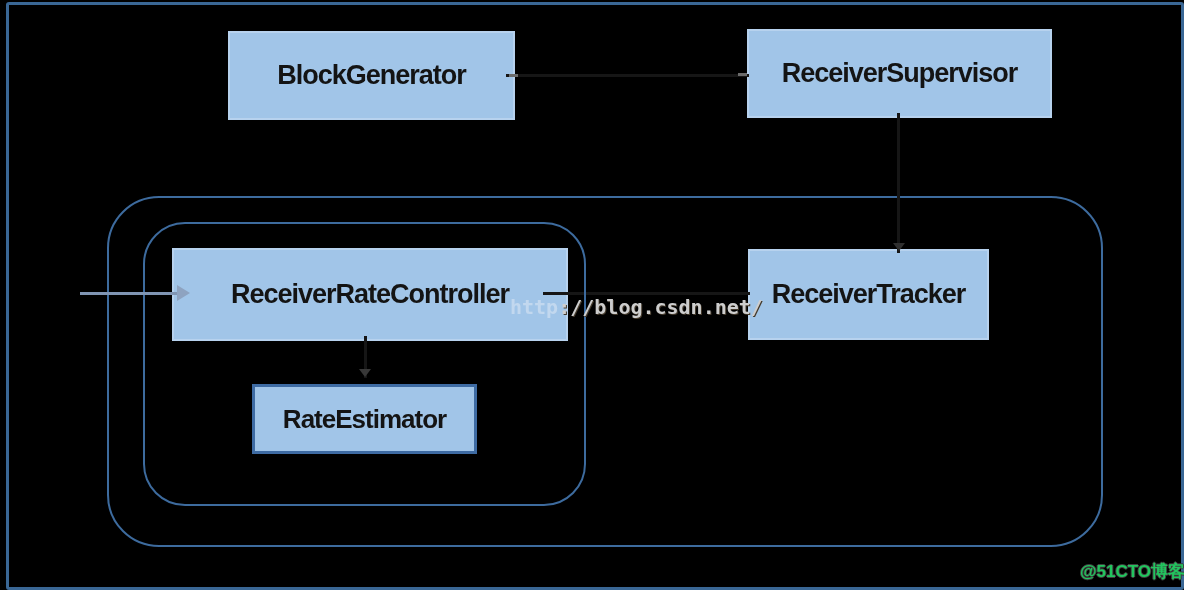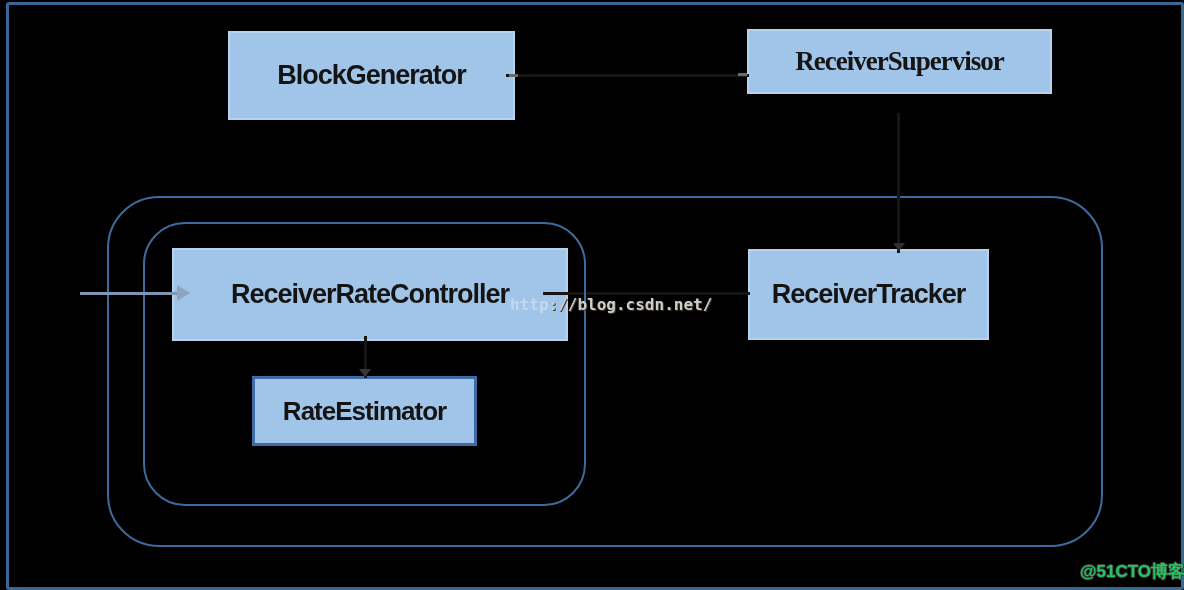--- a/index.html
+++ b/index.html
@@ -17,23 +17,23 @@
   .group.outer{left:107px;top:196px;width:992px;height:347px;border-radius:52px;border-width:2px;}
   .group.inner{left:143px;top:222px;width:439px;height:280px;border-radius:42px;border-width:2px;}
   
   .node{
     position:absolute;background:#a1c5e8;border:2px solid #b7d2ee;
     display:flex;align-items:center;justify-content:center;
     color:#141414;font-weight:bold;font-size:27px;letter-spacing:-1px;
     z-index:4;box-sizing:border-box;
   }
   .node.block-generator{left:221px;top:31px;width:287px;height:89px;margin-left:7px;}
-  .node.receiver-supervisor{left:747px;top:29px;width:305px;height:65px;font-family:Liberation Serif, serif;}
+  .node.receiver-supervisor{left:747px;top:29px;width:305px;height:89px;}
   .node.receiver-rate-controller{left:172px;top:248px;width:396px;height:93px;text-align:center;}
-  .node.rate-estimator{left:252px;top:376px;width:225px;height:70px;border:3px solid #3e6ba3;font-size:26px;}
+  .node.rate-estimator{left:252px;top:384px;width:225px;height:70px;border:3px solid #3e6ba3;font-size:26px;}
   .node.receiver-tracker{left:748px;top:249px;width:241px;height:91px;}
   
   .arrow-line{position:absolute;left:80px;top:292px;width:99px;height:3px;background:#8095b3;z-index:7;}
   .arrow-head{
     position:absolute;left:177px;top:285px;width:0;height:0;z-index:7;
     border-left:13px solid #8ea3c0;border-top:8px solid transparent;border-bottom:8px solid transparent;
   }
   
   .dark-conn{position:absolute;background:#161616;z-index:5;}
   .conn-sup-blockgen{left:506px;top:74px;width:243px;height:3px;}
@@ -44,21 +44,21 @@
     border-top:8px solid #383838;border-left:6px solid transparent;border-right:6px solid transparent;}
   .head-tracker{left:893px;top:243px;z-index:7;border-top-color:#2f2f2f;}
   .head-estimator{left:359px;top:369px;}
   
   .residue{position:absolute;background:#6b6b6b;z-index:8;}
   .residue.r1{left:509px;top:74px;width:9px;height:3px;}
   .residue.r2{left:738px;top:73px;width:9px;height:3px;}
   
   .wm-center{
     position:absolute;left:510px;top:295px;z-index:9;
-    font-family:"DejaVu Sans Mono",monospace;font-weight:bold;font-size:16px;
+    font-family:"DejaVu Sans Mono",monospace;font-weight:bold;font-size:20px;
     color:#cdcdcd;text-shadow:1px 1px 0 #43392b;white-space:nowrap;
   }
   .wm-center .ghost{color:rgba(228,236,246,0.5);text-shadow:none;}
   .wm-corner{
     position:absolute;left:1080px;top:560px;z-index:9;
     font-size:17px;font-weight:bold;color:#22c55e;white-space:nowrap;
     text-shadow:-1px 0 0 #3e3e3e,1px 0 0 #3e3e3e,0 -1px 0 #3e3e3e,0 1px 0 #3e3e3e;
   }
 </style>
 </head>

